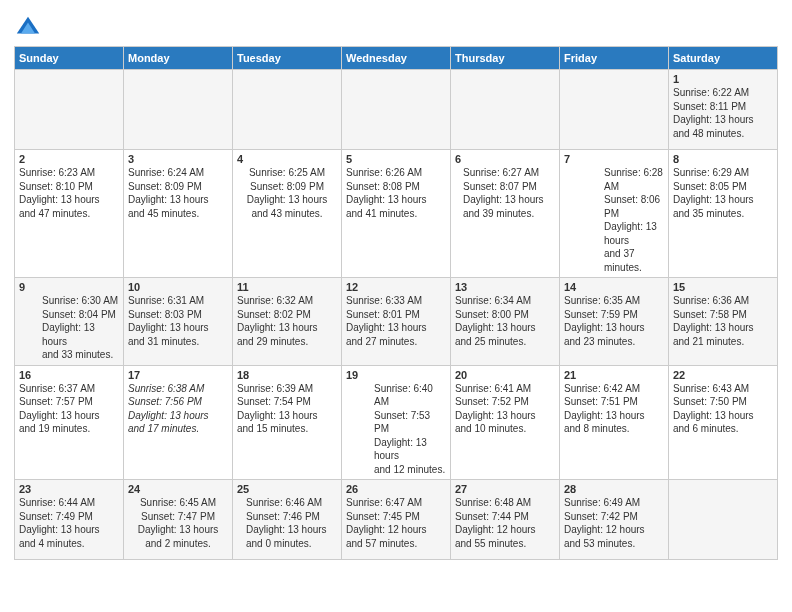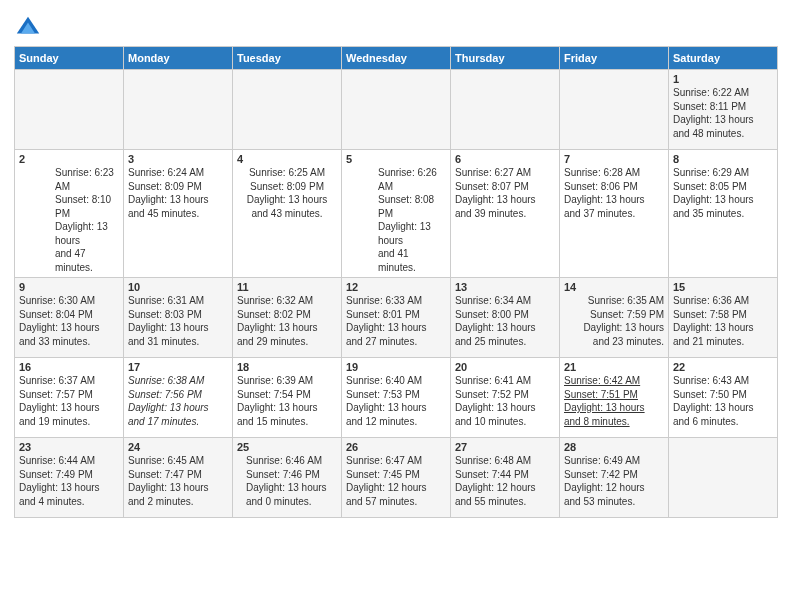--- a/index.html
+++ b/index.html
@@ -146,72 +146,72 @@
             <span class="day-num">1</span>
             <div class="day-info" style="white-space: pre-line;">Sunrise: 6:22 AM
 Sunset: 8:11 PM
 Daylight: 13 hours
 and 48 minutes.</div>
           </td>
         </tr>
         <tr>
           <td>
             <span class="day-num">2</span>
-            <div class="day-info" style="white-space: pre-line; margin-left: 36px;">Sunrise: 6:23 AM
+            <div class="day-info" style="white-space: pre-line;">Sunrise: 6:23 AM
 Sunset: 8:10 PM
 Daylight: 13 hours
 and 47 minutes.</div>
           </td>
           <td>
             <span class="day-num">3</span>
             <div class="day-info" style="white-space: pre-line;">Sunrise: 6:24 AM
 Sunset: 8:09 PM
 Daylight: 13 hours
 and 45 minutes.</div>
           </td>
           <td>
             <span class="day-num">4</span>
             <div class="day-info" style="white-space: pre-line; text-align: center;">Sunrise: 6:25 AM
 Sunset: 8:09 PM
 Daylight: 13 hours
 and 43 minutes.</div>
           </td>
           <td>
             <span class="day-num">5</span>
-            <div class="day-info" style="white-space: pre-line; margin-left: 32px;">Sunrise: 6:26 AM
+            <div class="day-info" style="white-space: pre-line;">Sunrise: 6:26 AM
 Sunset: 8:08 PM
 Daylight: 13 hours
 and 41 minutes.</div>
           </td>
           <td>
             <span class="day-num">6</span>
-            <div class="day-info" style="white-space: pre-line;">Sunrise: 6:27 AM
+            <div class="day-info" style="white-space: pre-line; margin-left: 8px;">Sunrise: 6:27 AM
 Sunset: 8:07 PM
 Daylight: 13 hours
 and 39 minutes.</div>
           </td>
           <td>
             <span class="day-num">7</span>
-            <div class="day-info" style="white-space: pre-line;">Sunrise: 6:28 AM
+            <div class="day-info" style="white-space: pre-line; margin-left: 40px;">Sunrise: 6:28 AM
 Sunset: 8:06 PM
 Daylight: 13 hours
 and 37 minutes.</div>
           </td>
           <td>
             <span class="day-num">8</span>
             <div class="day-info" style="white-space: pre-line;">Sunrise: 6:29 AM
 Sunset: 8:05 PM
 Daylight: 13 hours
 and 35 minutes.</div>
           </td>
         </tr>
         <tr>
           <td>
             <span class="day-num">9</span>
-            <div class="day-info" style="white-space: pre-line;">Sunrise: 6:30 AM
+            <div class="day-info" style="white-space: pre-line; margin-left: 23px;">Sunrise: 6:30 AM
 Sunset: 8:04 PM
 Daylight: 13 hours
 and 33 minutes.</div>
           </td>
           <td>
             <span class="day-num">10</span>
             <div class="day-info" style="white-space: pre-line;">Sunrise: 6:31 AM
 Sunset: 8:03 PM
 Daylight: 13 hours
 and 31 minutes.</div>
@@ -232,21 +232,21 @@
           </td>
           <td>
             <span class="day-num">13</span>
             <div class="day-info" style="white-space: pre-line;">Sunrise: 6:34 AM
 Sunset: 8:00 PM
 Daylight: 13 hours
 and 25 minutes.</div>
           </td>
           <td>
             <span class="day-num">14</span>
-            <div class="day-info" style="white-space: pre-line; text-align: right;">Sunrise: 6:35 AM
+            <div class="day-info" style="white-space: pre-line;">Sunrise: 6:35 AM
 Sunset: 7:59 PM
 Daylight: 13 hours
 and 23 minutes.</div>
           </td>
           <td>
             <span class="day-num">15</span>
             <div class="day-info" style="white-space: pre-line;">Sunrise: 6:36 AM
 Sunset: 7:58 PM
 Daylight: 13 hours
 and 21 minutes.</div>
@@ -269,35 +269,35 @@
           </td>
           <td>
             <span class="day-num">18</span>
             <div class="day-info" style="white-space: pre-line;">Sunrise: 6:39 AM
 Sunset: 7:54 PM
 Daylight: 13 hours
 and 15 minutes.</div>
           </td>
           <td>
             <span class="day-num">19</span>
-            <div class="day-info" style="white-space: pre-line;">Sunrise: 6:40 AM
+            <div class="day-info" style="white-space: pre-line; margin-left: 28px;">Sunrise: 6:40 AM
 Sunset: 7:53 PM
 Daylight: 13 hours
 and 12 minutes.</div>
           </td>
           <td>
             <span class="day-num">20</span>
             <div class="day-info" style="white-space: pre-line;">Sunrise: 6:41 AM
 Sunset: 7:52 PM
 Daylight: 13 hours
 and 10 minutes.</div>
           </td>
           <td>
             <span class="day-num">21</span>
-            <div class="day-info" style="white-space: pre-line; text-decoration: underline;">Sunrise: 6:42 AM
+            <div class="day-info" style="white-space: pre-line;">Sunrise: 6:42 AM
 Sunset: 7:51 PM
 Daylight: 13 hours
 and 8 minutes.</div>
           </td>
           <td>
             <span class="day-num">22</span>
             <div class="day-info" style="white-space: pre-line;">Sunrise: 6:43 AM
 Sunset: 7:50 PM
 Daylight: 13 hours
 and 6 minutes.</div>
@@ -306,21 +306,21 @@
         <tr>
           <td>
             <span class="day-num">23</span>
             <div class="day-info" style="white-space: pre-line;">Sunrise: 6:44 AM
 Sunset: 7:49 PM
 Daylight: 13 hours
 and 4 minutes.</div>
           </td>
           <td>
             <span class="day-num">24</span>
-            <div class="day-info" style="white-space: pre-line;">Sunrise: 6:45 AM
+            <div class="day-info" style="white-space: pre-line; text-align: center;">Sunrise: 6:45 AM
 Sunset: 7:47 PM
 Daylight: 13 hours
 and 2 minutes.</div>
           </td>
           <td>
             <span class="day-num">25</span>
             <div class="day-info" style="white-space: pre-line; margin-left: 9px;">Sunrise: 6:46 AM
 Sunset: 7:46 PM
 Daylight: 13 hours
 and 0 minutes.</div>

